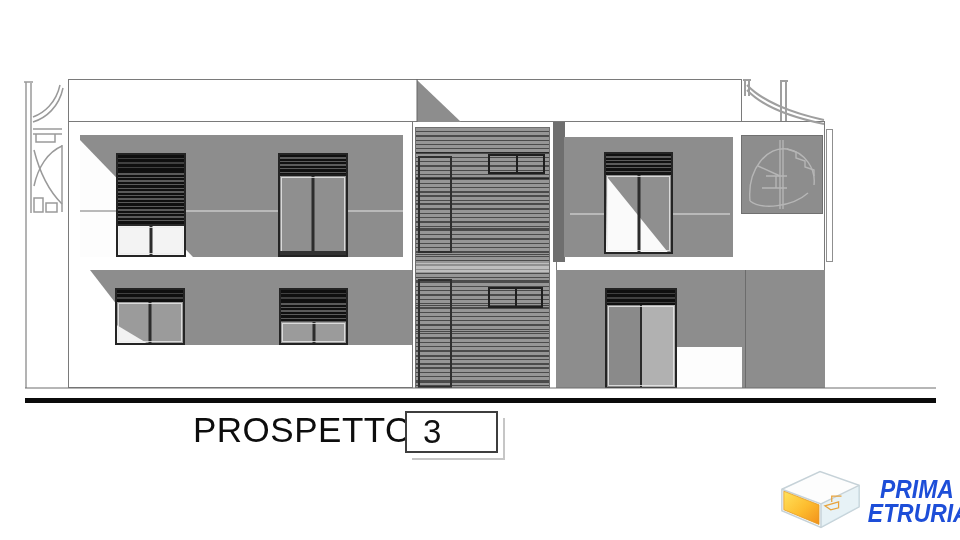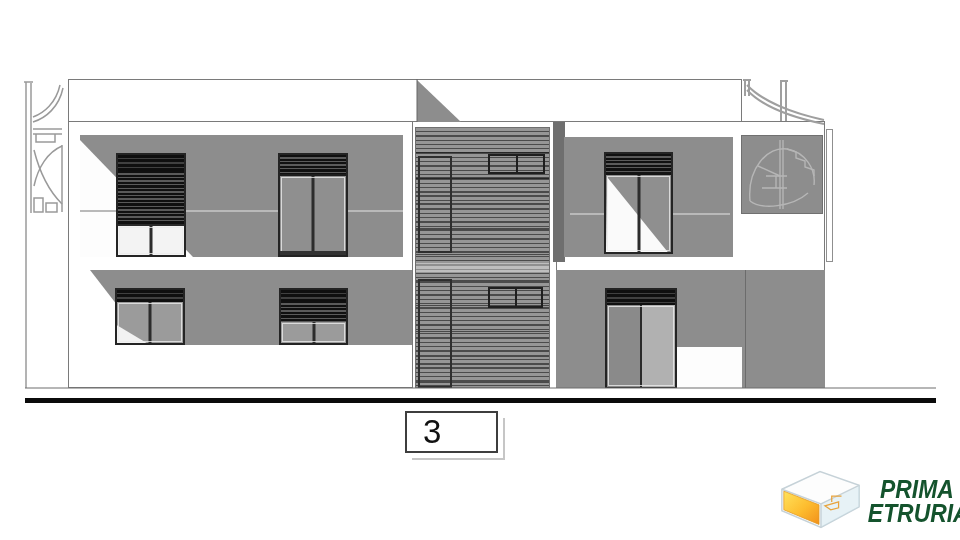--- a/index.html
+++ b/index.html
@@ -19,21 +19,21 @@
   .louver{border:1px solid #6f6f6f;
     background:repeating-linear-gradient(180deg,#969696 0 2.9px,#4b4b4b 2.9px 4.3px);}
   .louver-bands{position:absolute;inset:0;
     background:repeating-linear-gradient(180deg,transparent 0 24px,rgba(10,10,10,.55) 24px 25.5px);}
   .frame-only{border:2px solid #2e2e2e;background:transparent;}
   .title-label{font-size:35px;color:#0d0d0d;letter-spacing:.5px;line-height:36px;}
   .num-box{background:#fff;border:2px solid #3e3e3e;font-size:33px;color:#111;
            line-height:38px;padding-left:16px;}
   .num-shadow{border-right:2px solid #c6c6c6;border-bottom:2px solid #c6c6c6;}
   .logo-text{width:100px;text-align:right;font-weight:bold;font-style:italic;
-             font-size:26px;line-height:24px;color:#14532d;}
+             font-size:26px;line-height:24px;color:#1d4ed8;}
   .logo-text span{display:inline-block;transform:scaleX(.88);transform-origin:100% 50%;white-space:nowrap;}
 </style>
 </head>
 <body>
 
 <div class="canvas">
 
   <div class="a wall" style="left:68px;top:79px;width:674px;height:43px"></div>
 
   <div class="a wall" style="left:68px;top:121px;width:345px;height:267px"></div>
@@ -158,20 +158,21 @@
     <g fill="none" stroke="#9f9f9f" stroke-width="2">
       <path d="M745,81 V96 M749,81 V96 M743,80 H751"></path>
       <path d="M781,82 V121 M786,82 V121 M780,81 H788"></path>
       <path d="M747,85 C762,101 792,113 824,120"></path>
       <path d="M747,90 C762,106 790,117 824,124"></path>
     </g>
     <path d="M25,388 H936" stroke="#6f6f6f" stroke-width="1.2" fill="none"></path>
     <rect x="25" y="398" width="911" height="5" fill="#0b0b0b"></rect>
   </svg>
 
+  <div class="a title-label" style="left:193px;top:412px">PROSPETTO</div>
   <div class="a num-shadow" style="left:412px;top:418px;width:93px;height:42px"></div>
   <div class="a num-box" style="left:405px;top:411px;width:93px;height:42px">
     <span>3</span>
   </div>
 
   <div class="a" style="left:776px;top:464px;width:88px;height:70px">
     <svg width="88" height="70" viewBox="0 0 90 70">
       <defs>
         <linearGradient id="lg-wall" x1="0" y1="0" x2="1" y2="1">
           <stop offset="0" stop-color="#ffe25c"></stop>

